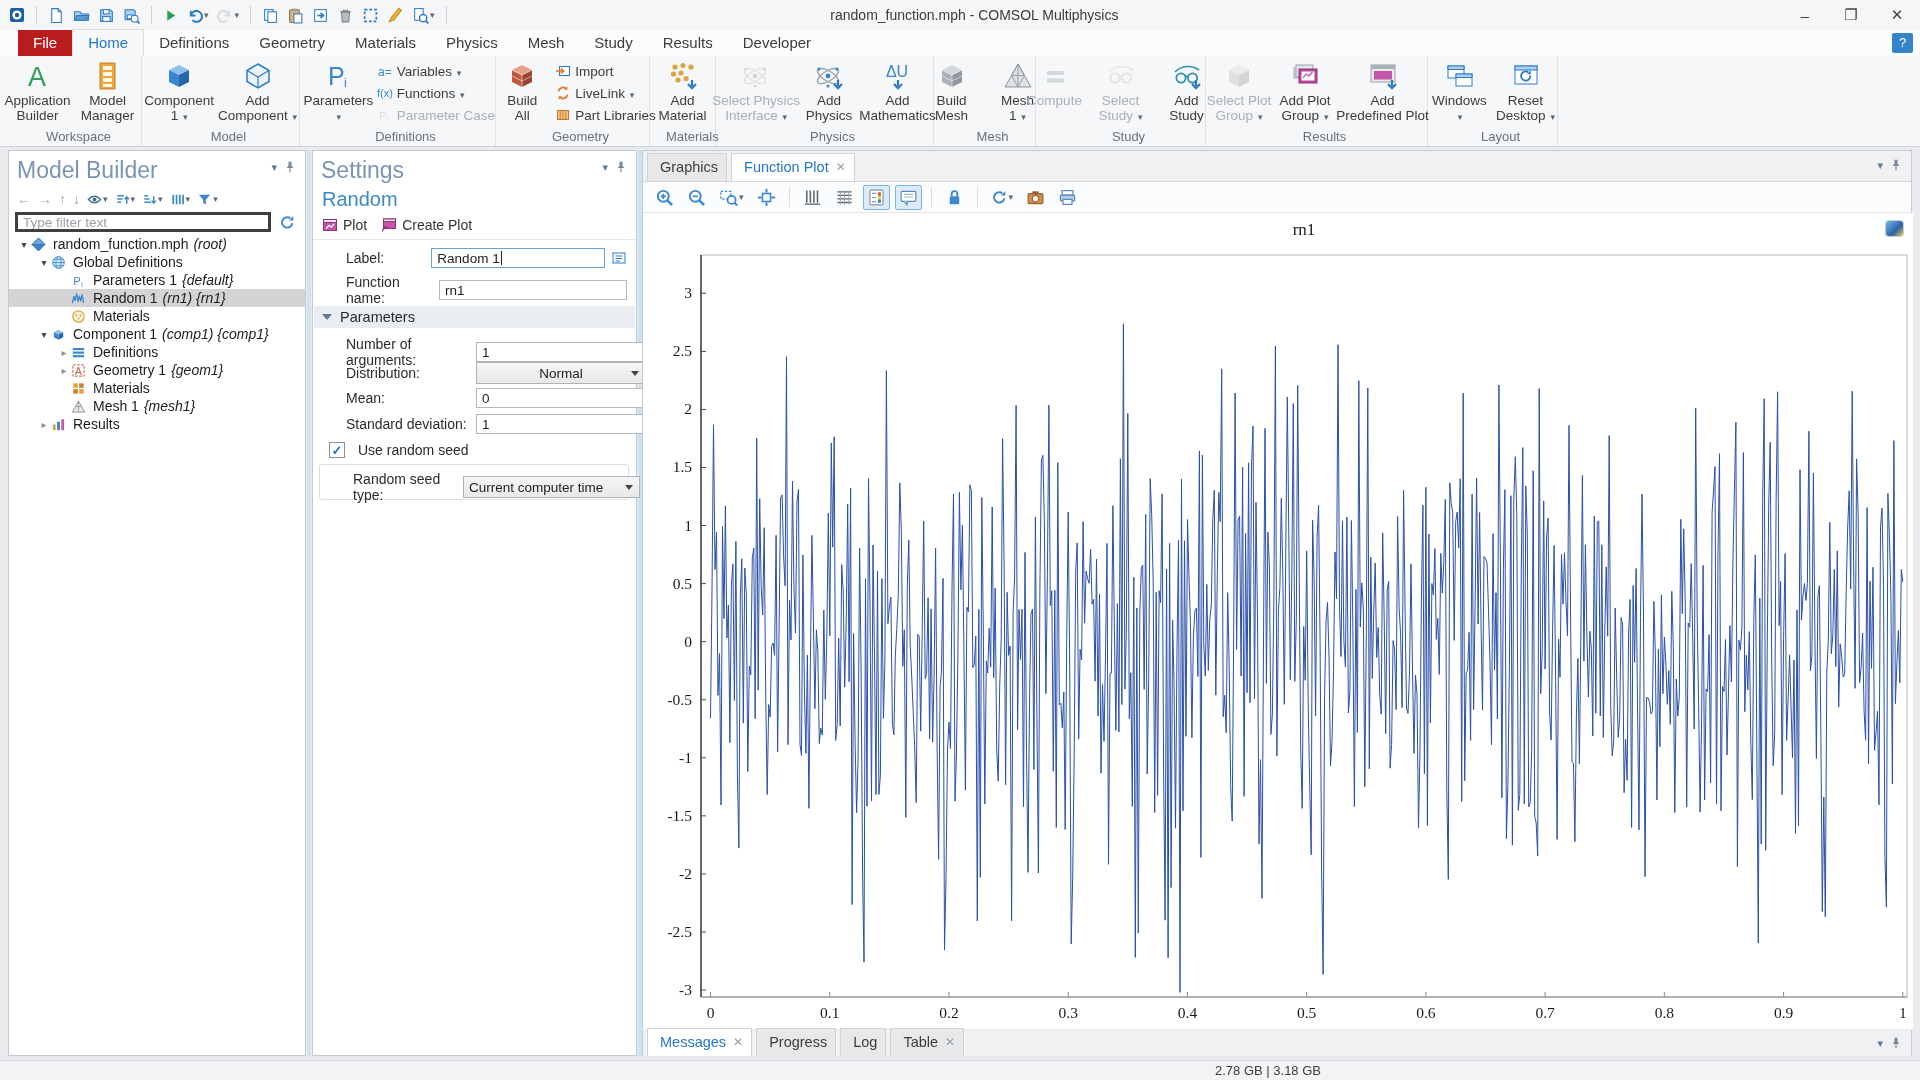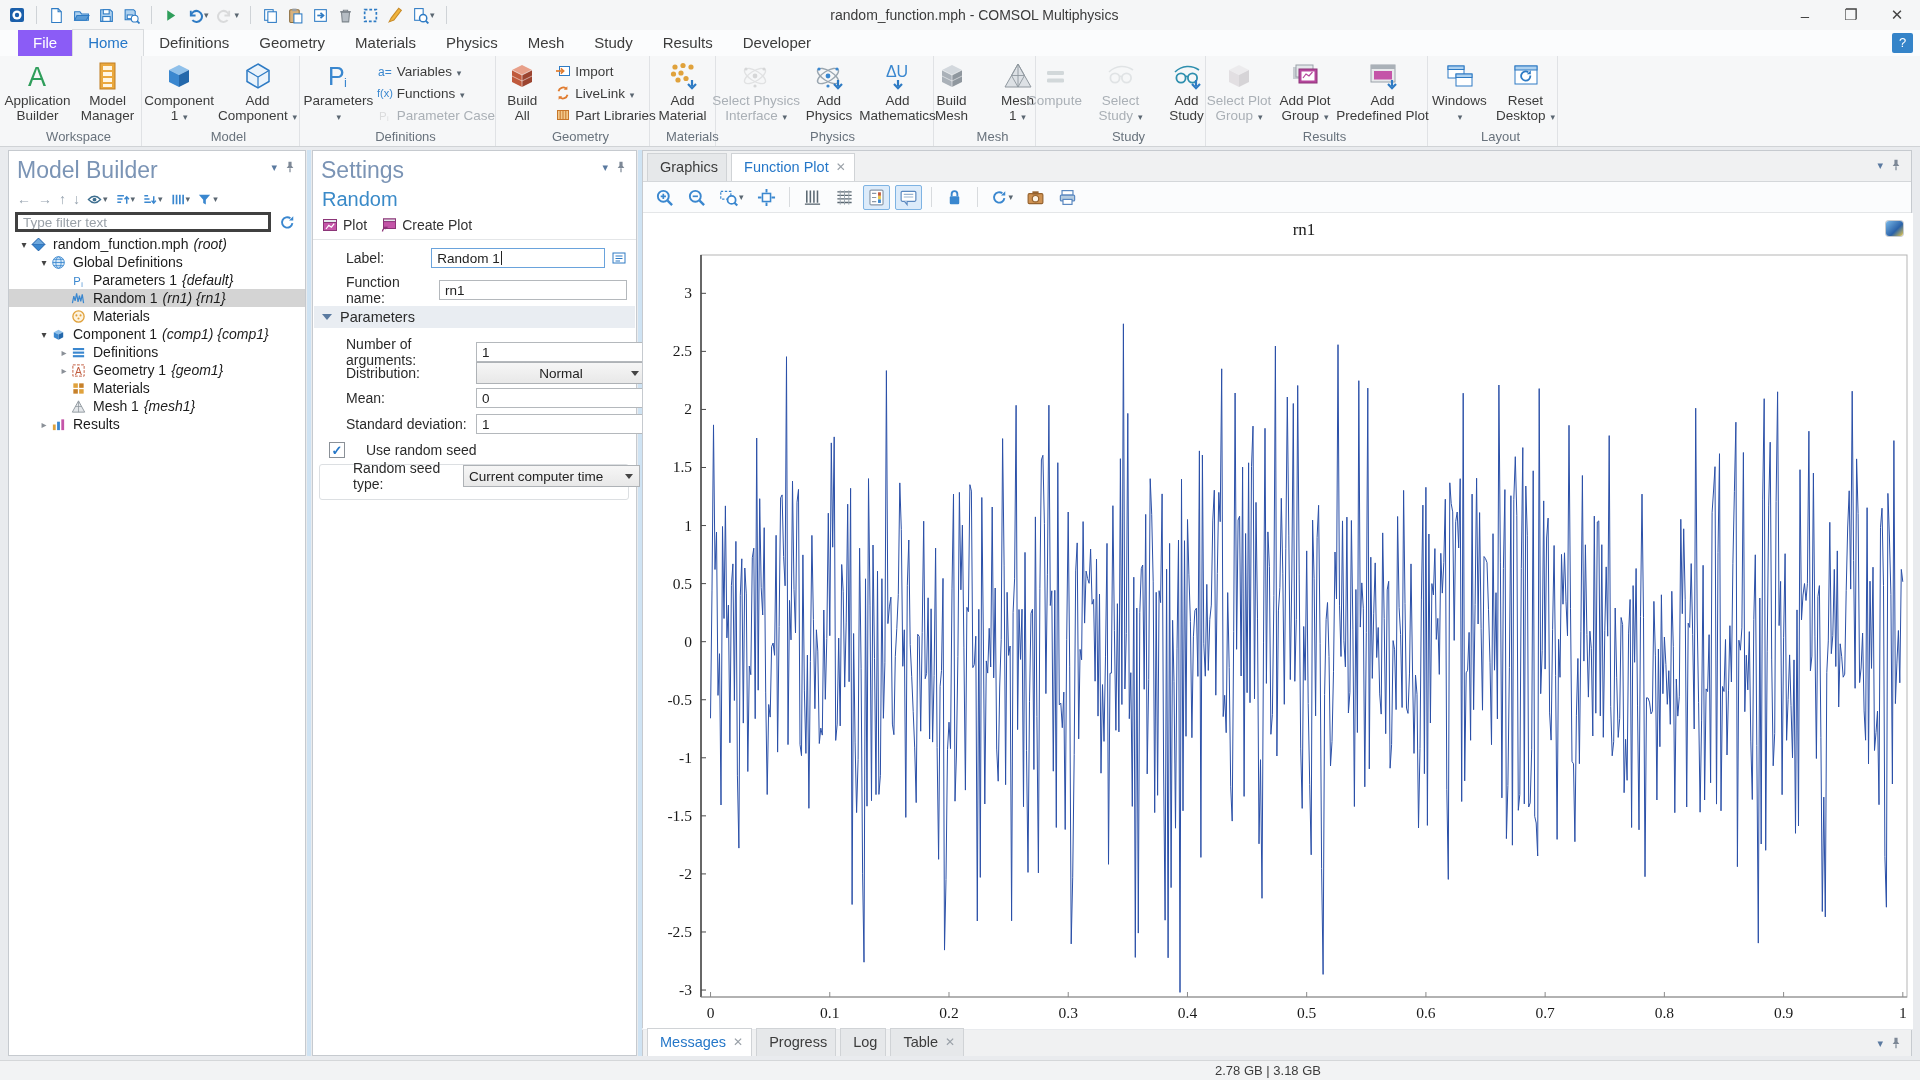--- a/index.html
+++ b/index.html
@@ -11,21 +11,21 @@
   #qat{display:flex;align-items:center;gap:6px;padding-left:8px;}
   .qbtn{display:flex;align-items:center;height:24px;padding:0 1px;}
   .qsep{width:1px;height:18px;background:#cfd3d7;margin:0 4px;}
   .dd{font-size:9px;color:#5a6671;margin-left:1px;}
   #win-title{position:absolute;left:50%;transform:translateX(-45%);top:0;height:30px;line-height:30px;color:#3b3b3b;font-size:14px;white-space:nowrap;}
   #win-controls{position:absolute;right:0;top:0;height:30px;display:flex;}
   .wc{width:46px;height:30px;display:flex;align-items:center;justify-content:center;font-size:15px;color:#444;}
   
   #ribbon-tabs{position:absolute;left:0;top:30px;width:1920px;height:26px;background:#fbfcfd;display:flex;align-items:flex-end;}
   .rtab{padding:4px 15px 5px 15px;font-size:15px;color:#3c3c3c;}
-  .rtab.file{background:#8b5cf6;color:#fff;margin-left:18px;}
+  .rtab.file{background:#b91c1c;color:#fff;margin-left:18px;}
   .rtab.active{color:#2577c8;background:#f6f7f8;border:1px solid #d8dbde;border-bottom:none;}
   #ribbon-help{position:absolute;right:7px;top:33px;width:21px;height:20px;background:#3584c9;color:#fff;text-align:center;line-height:20px;font-size:13px;border-radius:2px;}
   
   #ribbon{position:absolute;left:0;top:56px;width:1920px;height:90px;background:#f6f7f8;border-bottom:1px solid #d0d3d6;display:flex;}
   .rgroup{position:relative;height:90px;border-right:1px solid #e0e2e5;box-sizing:border-box;flex:0 0 auto;}
   .rgroup-label{position:absolute;left:16px;right:0;bottom:2px;text-align:center;font-size:13px;color:#68727c;}
   .rgroup-content{position:absolute;left:0;top:2px;right:0;height:68px;display:flex;justify-content:center;}
   .rbig{display:flex;flex-direction:column;align-items:center;width:auto;min-width:58px;padding:1px 4px 0 4px;}
   .rbig .ric{height:34px;display:flex;align-items:center;}
   .rbig .rlb{font-size:13.5px;line-height:15px;text-align:center;color:#3c3c3c;white-space:nowrap;}
@@ -876,24 +876,24 @@
         <div class="srow" style="top:148px">
           <span class="slab" style="width:130px">Mean:</span>
           <div class="sinput" style="width:170px">0</div>
         </div>
         <div class="srow" style="top:174px">
           <span class="slab" style="width:130px">Standard deviation:</span>
           <div class="sinput" style="width:170px">1</div>
         </div>
         <div class="srow" style="top:202px;left:16px">
           <span class="cbx">✓</span>
-          <span class="slab" style="margin-left:21px">Use random seed</span>
+          <span class="slab" style="margin-left:13px">Use random seed</span>
         </div>
         <div class="seed-frame" style="left:6px;right:7px;top:224px;height:34px"></div>
-        <div class="srow" style="top:220px;left:16px">
+        <div class="srow" style="top:231px;left:16px">
           <span class="slab" style="width:110px">Random seed type:</span>
           <div class="sselect" style="width:177px">Current computer time<span class="sel-arrow"></span></div>
         </div>
       </div>
   </div>
 
   <div id="gfx-panel" class="panel">
     <div id="gfx-tabs">
         <div class="gtab">
           <span>Graphics</span>

